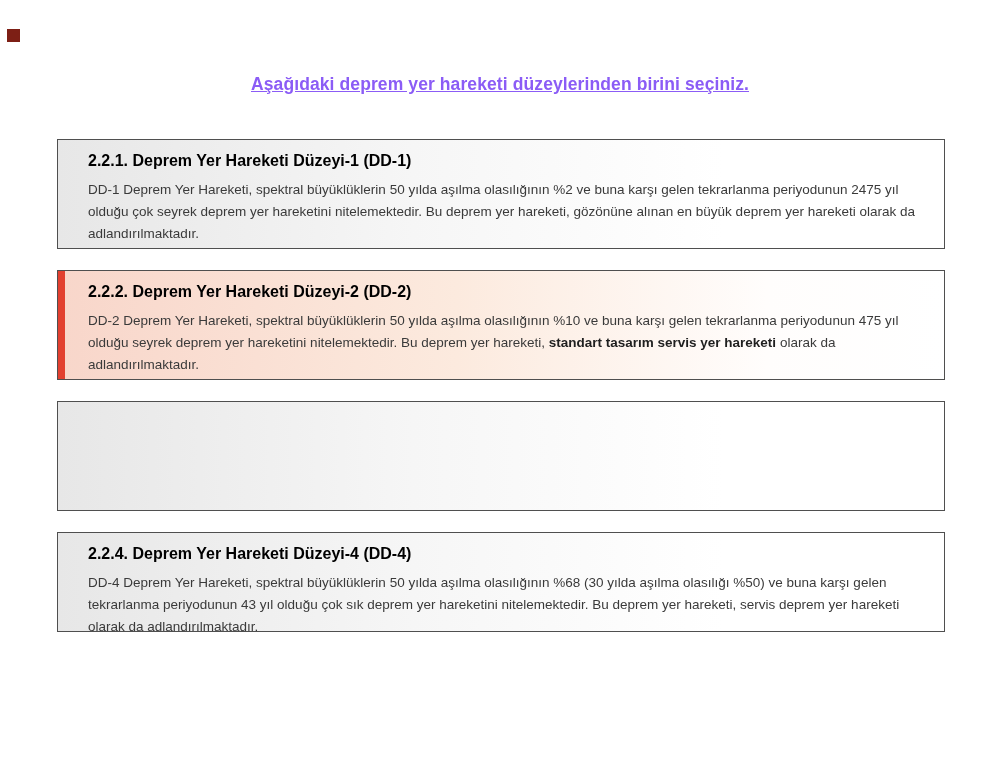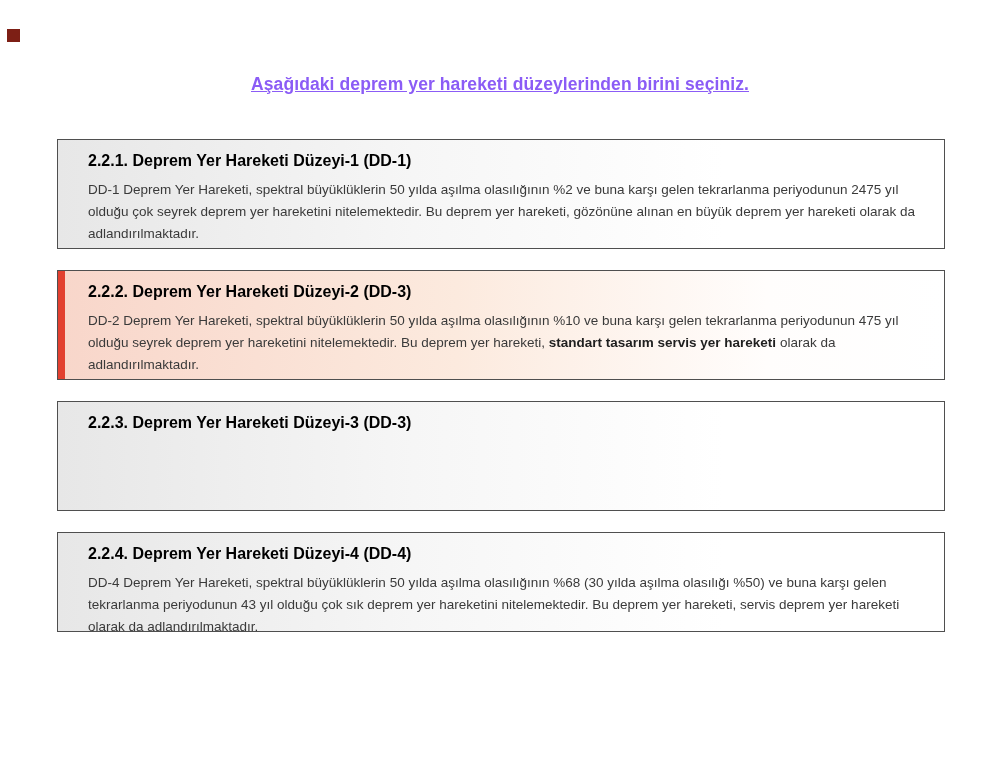--- a/index.html
+++ b/index.html
@@ -78,26 +78,25 @@
 
 <div class="cards">
 
   <div class="card">
     <h2>2.2.1. Deprem Yer Hareketi Düzeyi-1 (DD-1)</h2>
     <p><span>DD-1 Deprem Yer Hareketi, spektral büyüklüklerin 50 yılda aşılma olasılığının %2 ve buna karşı gelen tekrarlanma periyodunun 2475 yıl olduğu çok seyrek deprem yer hareketini nitelemektedir. Bu deprem yer hareketi, gözönüne alınan en büyük deprem yer hareketi olarak da adlandırılmaktadır.</span></p>
   </div>
 
   <div class="card selected">
     <span class="accent-bar"></span>
-    <h2>2.2.2. Deprem Yer Hareketi Düzeyi-2 (DD-3)</h2>
+    <h2>2.2.2. Deprem Yer Hareketi Düzeyi-2 (DD-2)</h2>
     <p><span>DD-2 Deprem Yer Hareketi, spektral büyüklüklerin 50 yılda aşılma olasılığının %10 ve buna karşı gelen tekrarlanma periyodunun 475 yıl olduğu seyrek deprem yer hareketini nitelemektedir. Bu deprem yer hareketi, </span><b>standart tasarım servis yer hareketi</b><span> olarak da adlandırılmaktadır.</span></p>
   </div>
 
   <div class="card">
-    <h2>2.2.3. Deprem Yer Hareketi Düzeyi-3 (DD-3)</h2>
   </div>
 
   <div class="card">
     <h2>2.2.4. Deprem Yer Hareketi Düzeyi-4 (DD-4)</h2>
     <p><span>DD-4 Deprem Yer Hareketi, spektral büyüklüklerin 50 yılda aşılma olasılığının %68 (30 yılda aşılma olasılığı %50) ve buna karşı gelen tekrarlanma periyodunun 43 yıl olduğu çok sık deprem yer hareketini nitelemektedir. Bu deprem yer hareketi, servis deprem yer hareketi olarak da adlandırılmaktadır.</span></p>
   </div>
 
 </div>
 
 </body></html>

